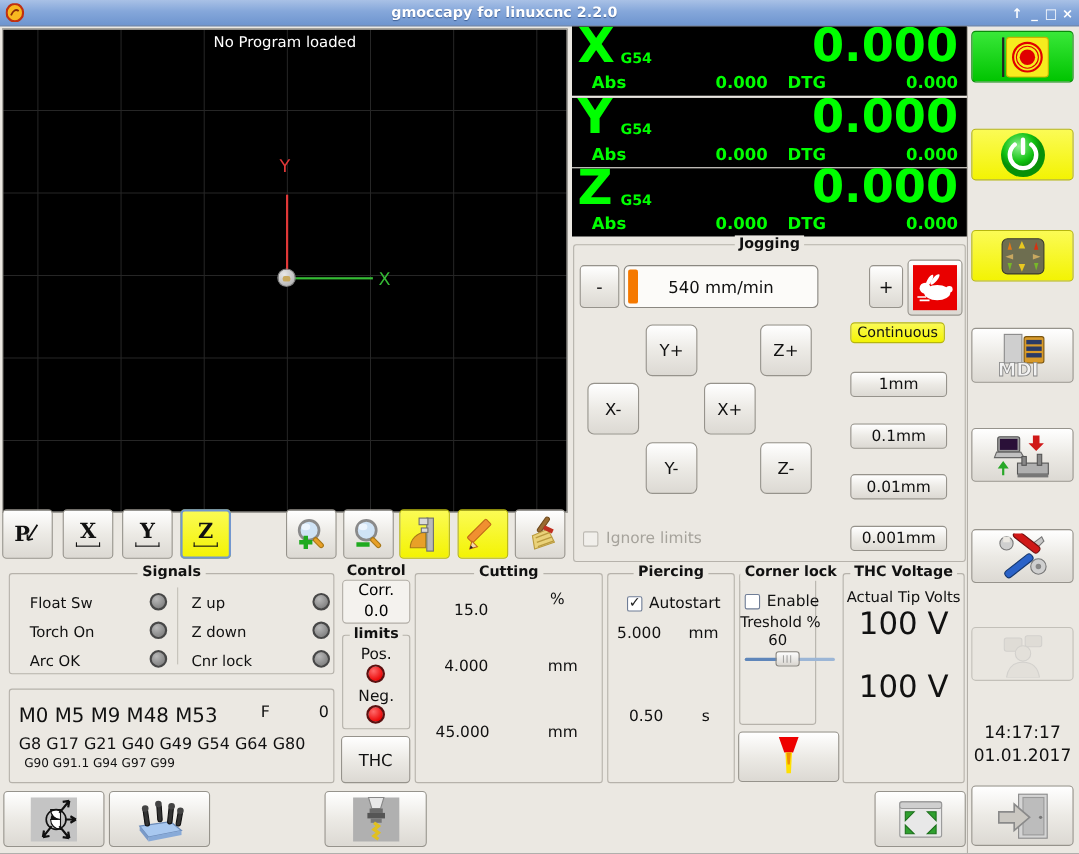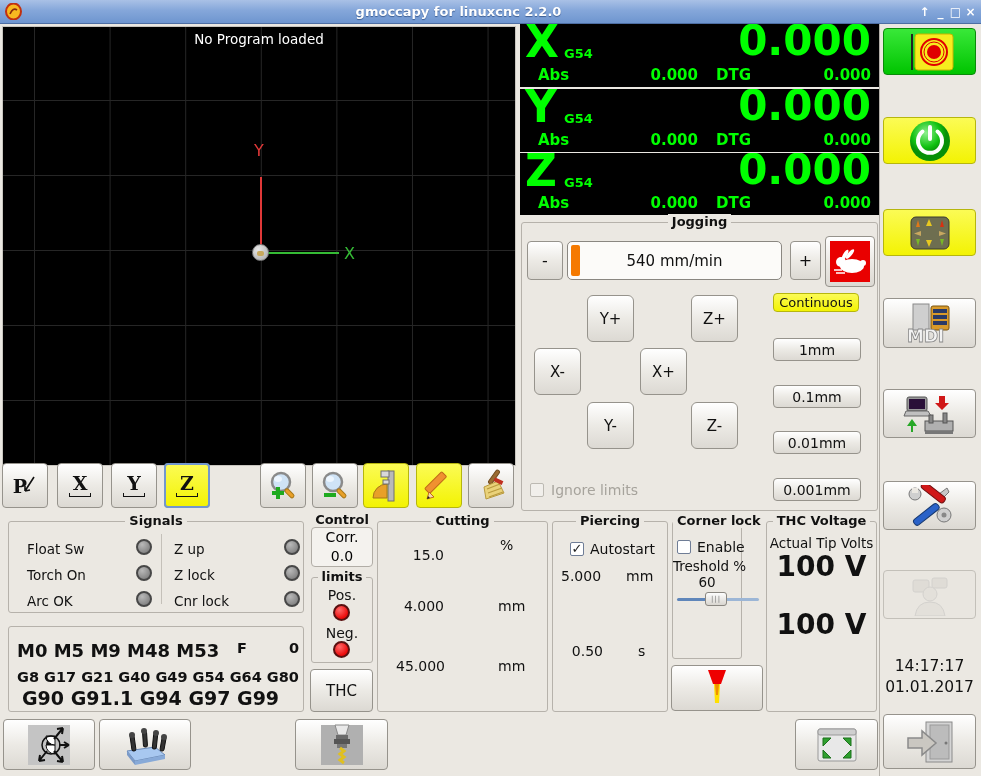--- a/index.html
+++ b/index.html
@@ -16,21 +16,21 @@
   background:linear-gradient(#ffffff,#eceae5 50%,#dcd9d3);border:1px solid #96938c;border-radius:4px;
   font-size:15px;color:#111;text-align:center}
 .yellow{background:linear-gradient(#fbfb55,#f3f303);border-color:#b6b60e}
 .focusring{outline:2px solid #7297cf;outline-offset:-2px}
 .flat{background:#f4f2ee;border:1px solid #b1ada6}
 .disabled{background:#e9e6e0;border-color:#c3c0b9;color:#b5b2ab}
 .frame{position:absolute;border:1px solid #b6b2ab;border-radius:3px}
 .ftitle{position:absolute;top:-9px;left:0;width:100%;text-align:center;font-size:13px;font-weight:bold;color:#111;white-space:nowrap}
 .ftitle span{background:#ebe8e2;padding:0 4px}
 .lbl{position:absolute;font-size:13.5px;color:#111;white-space:nowrap}
-.b{font-weight:bold}
+.b{font-weight:normal}
 .led{position:absolute;width:16px;height:16px;border-radius:50%;
   background:radial-gradient(circle at 35% 30%,#b9b9b9,#848484 75%);border:2px solid #474747}
 .led.red{background:radial-gradient(circle at 35% 30%,#ff6a6a,#ec0a0a 70%);border-color:#5a1010}
 .cb{position:absolute;width:14px;height:14px;background:#fff;border:1px solid #6f7d96;border-radius:2px;
   font-size:13px;line-height:12px;text-align:center;color:#222;font-weight:bold}
 .cb.off::after{content:""}
 .cb.on::after{content:"✓"}
 .cb.dis{border-color:#bcb9b2;background:#f1efeb}
 .dro-row{position:absolute;left:520px;width:359px;height:63px;background:#000;color:#00ff00;overflow:hidden}
 .dro-letter{position:absolute;left:5px;top:-8px;font-size:44px;font-weight:bold}
@@ -161,21 +161,21 @@
     <span class="dro-sub" style="left:18px">Abs</span>
     <span class="dro-sub" style="left:108px;width:70px;text-align:right">0.000</span>
     <span class="dro-sub" style="left:196px">DTG</span>
     <span class="dro-sub" style="right:8px">0.000</span>
   </div>
 
   <div class="frame" style="left:521px;top:222px;width:357px;height:289px">
     <div class="ftitle"><span>Jogging</span></div>
   </div>
   <div class="btn" style="left:527px;top:241px;width:36px;height:39px;font-size:16px">-</div>
-  <div class="abs" style="left:567px;top:241px;width:215px;height:39px;background:#fcfbf9;border:1px solid #8a8781;border-radius:5px">
+  <div class="abs" style="left:567px;top:241px;width:177px;height:39px;background:#fcfbf9;border:1px solid #8a8781;border-radius:5px">
     <div class="abs" style="left:3px;top:3px;width:9px;height:31px;background:#f57900;border-radius:2px"></div>
     <div class="lbl" style="left:0;right:0;top:10px;text-align:center;font-size:15px">540 mm/min</div>
   </div>
   <div class="btn" style="left:790px;top:241px;width:31px;height:39px;font-size:16px">+</div>
   <div class="btn" style="left:825px;top:236px;width:50px;height:51px;padding:4px">
     <div style="width:100%;height:100%;background:#e90000;display:flex;align-items:center;justify-content:center">
       <svg width="36" height="28">
         <ellipse cx="20" cy="18" rx="12" ry="7" fill="#fff"></ellipse>
         <circle cx="9" cy="14" r="5" fill="#fff"></circle>
         <ellipse cx="13" cy="7" rx="2" ry="6" transform="rotate(30 13 7)" fill="#fff"></ellipse>
@@ -204,33 +204,33 @@
   <div class="frame" style="left:8px;top:521px;width:296px;height:92px">
     <div class="ftitle"><span>Signals</span></div>
     <div class="abs" style="left:152px;top:12px;width:1px;height:70px;background:#c4c0b9"></div>
     <div class="lbl" style="left:18px;top:19px">Float Sw</div>
     <div class="lbl" style="left:18px;top:45px">Torch On</div>
     <div class="lbl" style="left:18px;top:71px">Arc OK</div>
     <div class="led" style="left:127px;top:17px"></div>
     <div class="led" style="left:127px;top:43px"></div>
     <div class="led" style="left:127px;top:69px"></div>
     <div class="lbl" style="left:165px;top:19px">Z up</div>
-    <div class="lbl" style="left:165px;top:45px">Z lock</div>
+    <div class="lbl" style="left:165px;top:45px">Z down</div>
     <div class="lbl" style="left:165px;top:71px">Cnr lock</div>
     <div class="led" style="left:275px;top:17px"></div>
     <div class="led" style="left:275px;top:43px"></div>
     <div class="led" style="left:275px;top:69px"></div>
   </div>
 
   <div class="frame" style="left:8px;top:626px;width:296px;height:86px">
     <div class="lbl b" style="left:8px;top:13px;font-size:18px">M0 M5 M9 M48 M53</div>
     <div class="lbl b" style="left:228px;top:13px;font-size:14.5px">F</div>
     <div class="lbl b" style="left:252px;top:13px;width:38px;text-align:right;font-size:14.5px">0</div>
     <div class="lbl b" style="left:8px;top:42px;font-size:14.5px">G8 G17 G21 G40 G49 G54 G64 G80</div>
-    <div class="lbl b" style="left:13px;top:60px;font-size:19px">G90 G91.1 G94 G97 G99</div>
+    <div class="lbl b" style="left:13px;top:60px;font-size:11px">G90 G91.1 G94 G97 G99</div>
   </div>
 
   <div class="frame" style="left:309px;top:521px;width:66px;height:191px;border:none">
     <div class="ftitle"><span>Control</span></div>
   </div>
   <div class="flat abs" style="left:311px;top:527px;width:62px;height:40px;border-radius:4px;text-align:center;font-size:14px;line-height:19px">
     <span>Corr.</span><br>
     <span>0.0</span>
   </div>
   <div class="frame" style="left:311px;top:577px;width:62px;height:86px">

